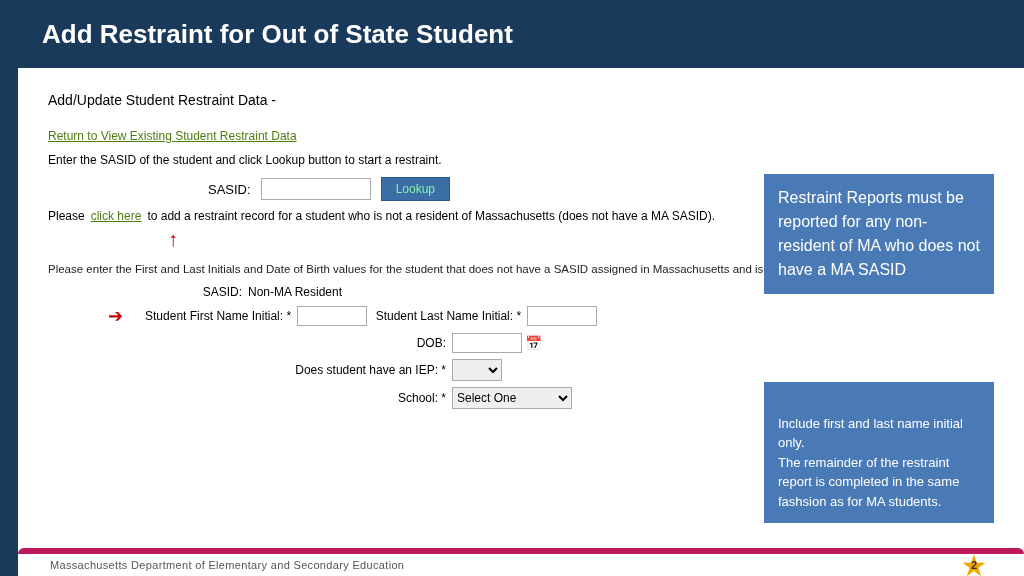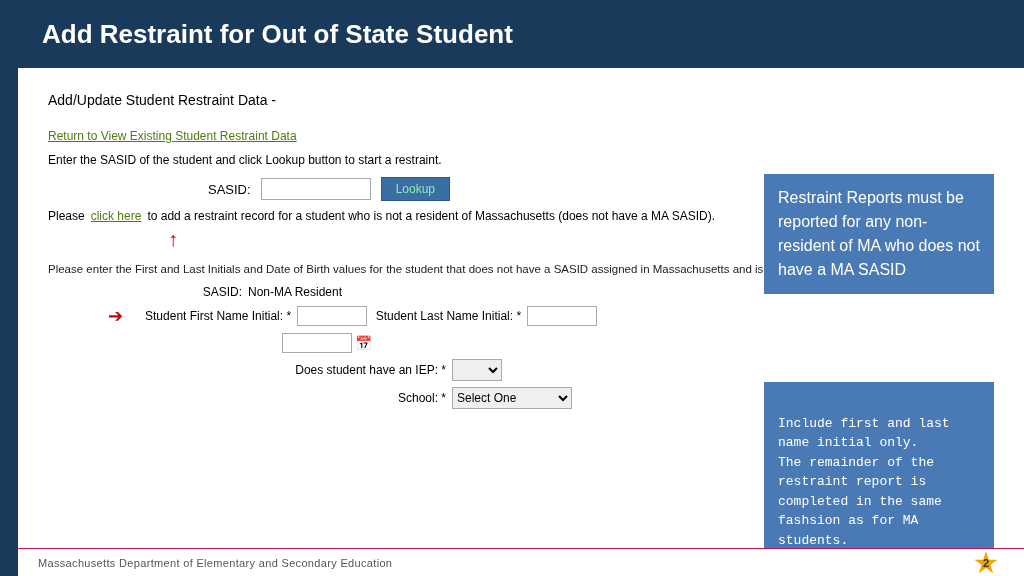--- a/index.html
+++ b/index.html
@@ -122,21 +122,20 @@
 
     .tooltip-box-right-2 {
       position: absolute;
       right: 30px;
       background: #4a7ab5;
       color: #fff;
       font-size: 13px;
       padding: 12px 14px;
       width: 230px;
       line-height: 1.5;
-      font-family: Liberation Mono, monospace;
     }
 
     .non-ma-instruction {
       font-size: 12px;
       margin: 8px 0 10px 0;
       color: #222;
     }
 
     .form-area {
       margin-top: 6px;
@@ -216,22 +215,23 @@
     }
 
     .footer {
       position: absolute;
       left: 18px; right: 0; bottom: 0;
       height: 28px;
       background: #fff;
       display: flex;
       align-items: center;
       justify-content: space-between;
-      padding: 0 20px;
-      border-top: 1px solid #be185d;
+      padding: 0 32px;
+      border-top: 6px solid #be185d;
+      border-radius: 6px;
     }
 
     .footer-text {
       font-size: 11px;
       color: #555;
       letter-spacing: 0.03em;
     }
 
     .star-shape {
       color: #f0a800;
@@ -314,20 +314,21 @@
       </label>
       <input class="form-input-sm" type="text" style="width: 70px;">
       <label class="form-label" style="min-width:160px; text-align:right;">
         <span>Student Last Name Initial: *</span>
       </label>
       <input class="form-input-sm" type="text" style="width: 70px;">
     </div>
 
     <div class="form-row" style="margin-left: 60px;">
       <span style="min-width:174px;"></span>
+      <label class="form-label" style="min-width:170px;">DOB:</label>
       <input class="form-input-date" type="text" style="width: 70px;">
       <span class="cal-icon">📅</span>
     </div>
 
     <div class="form-row" style="margin-left: 60px;">
       <span style="min-width:174px;"></span>
       <label class="form-label" style="min-width:170px;">Does student have an IEP: *</label>
       <select class="form-select-sm">
         <option value=""></option>
         <option value="yes">Yes</option>

